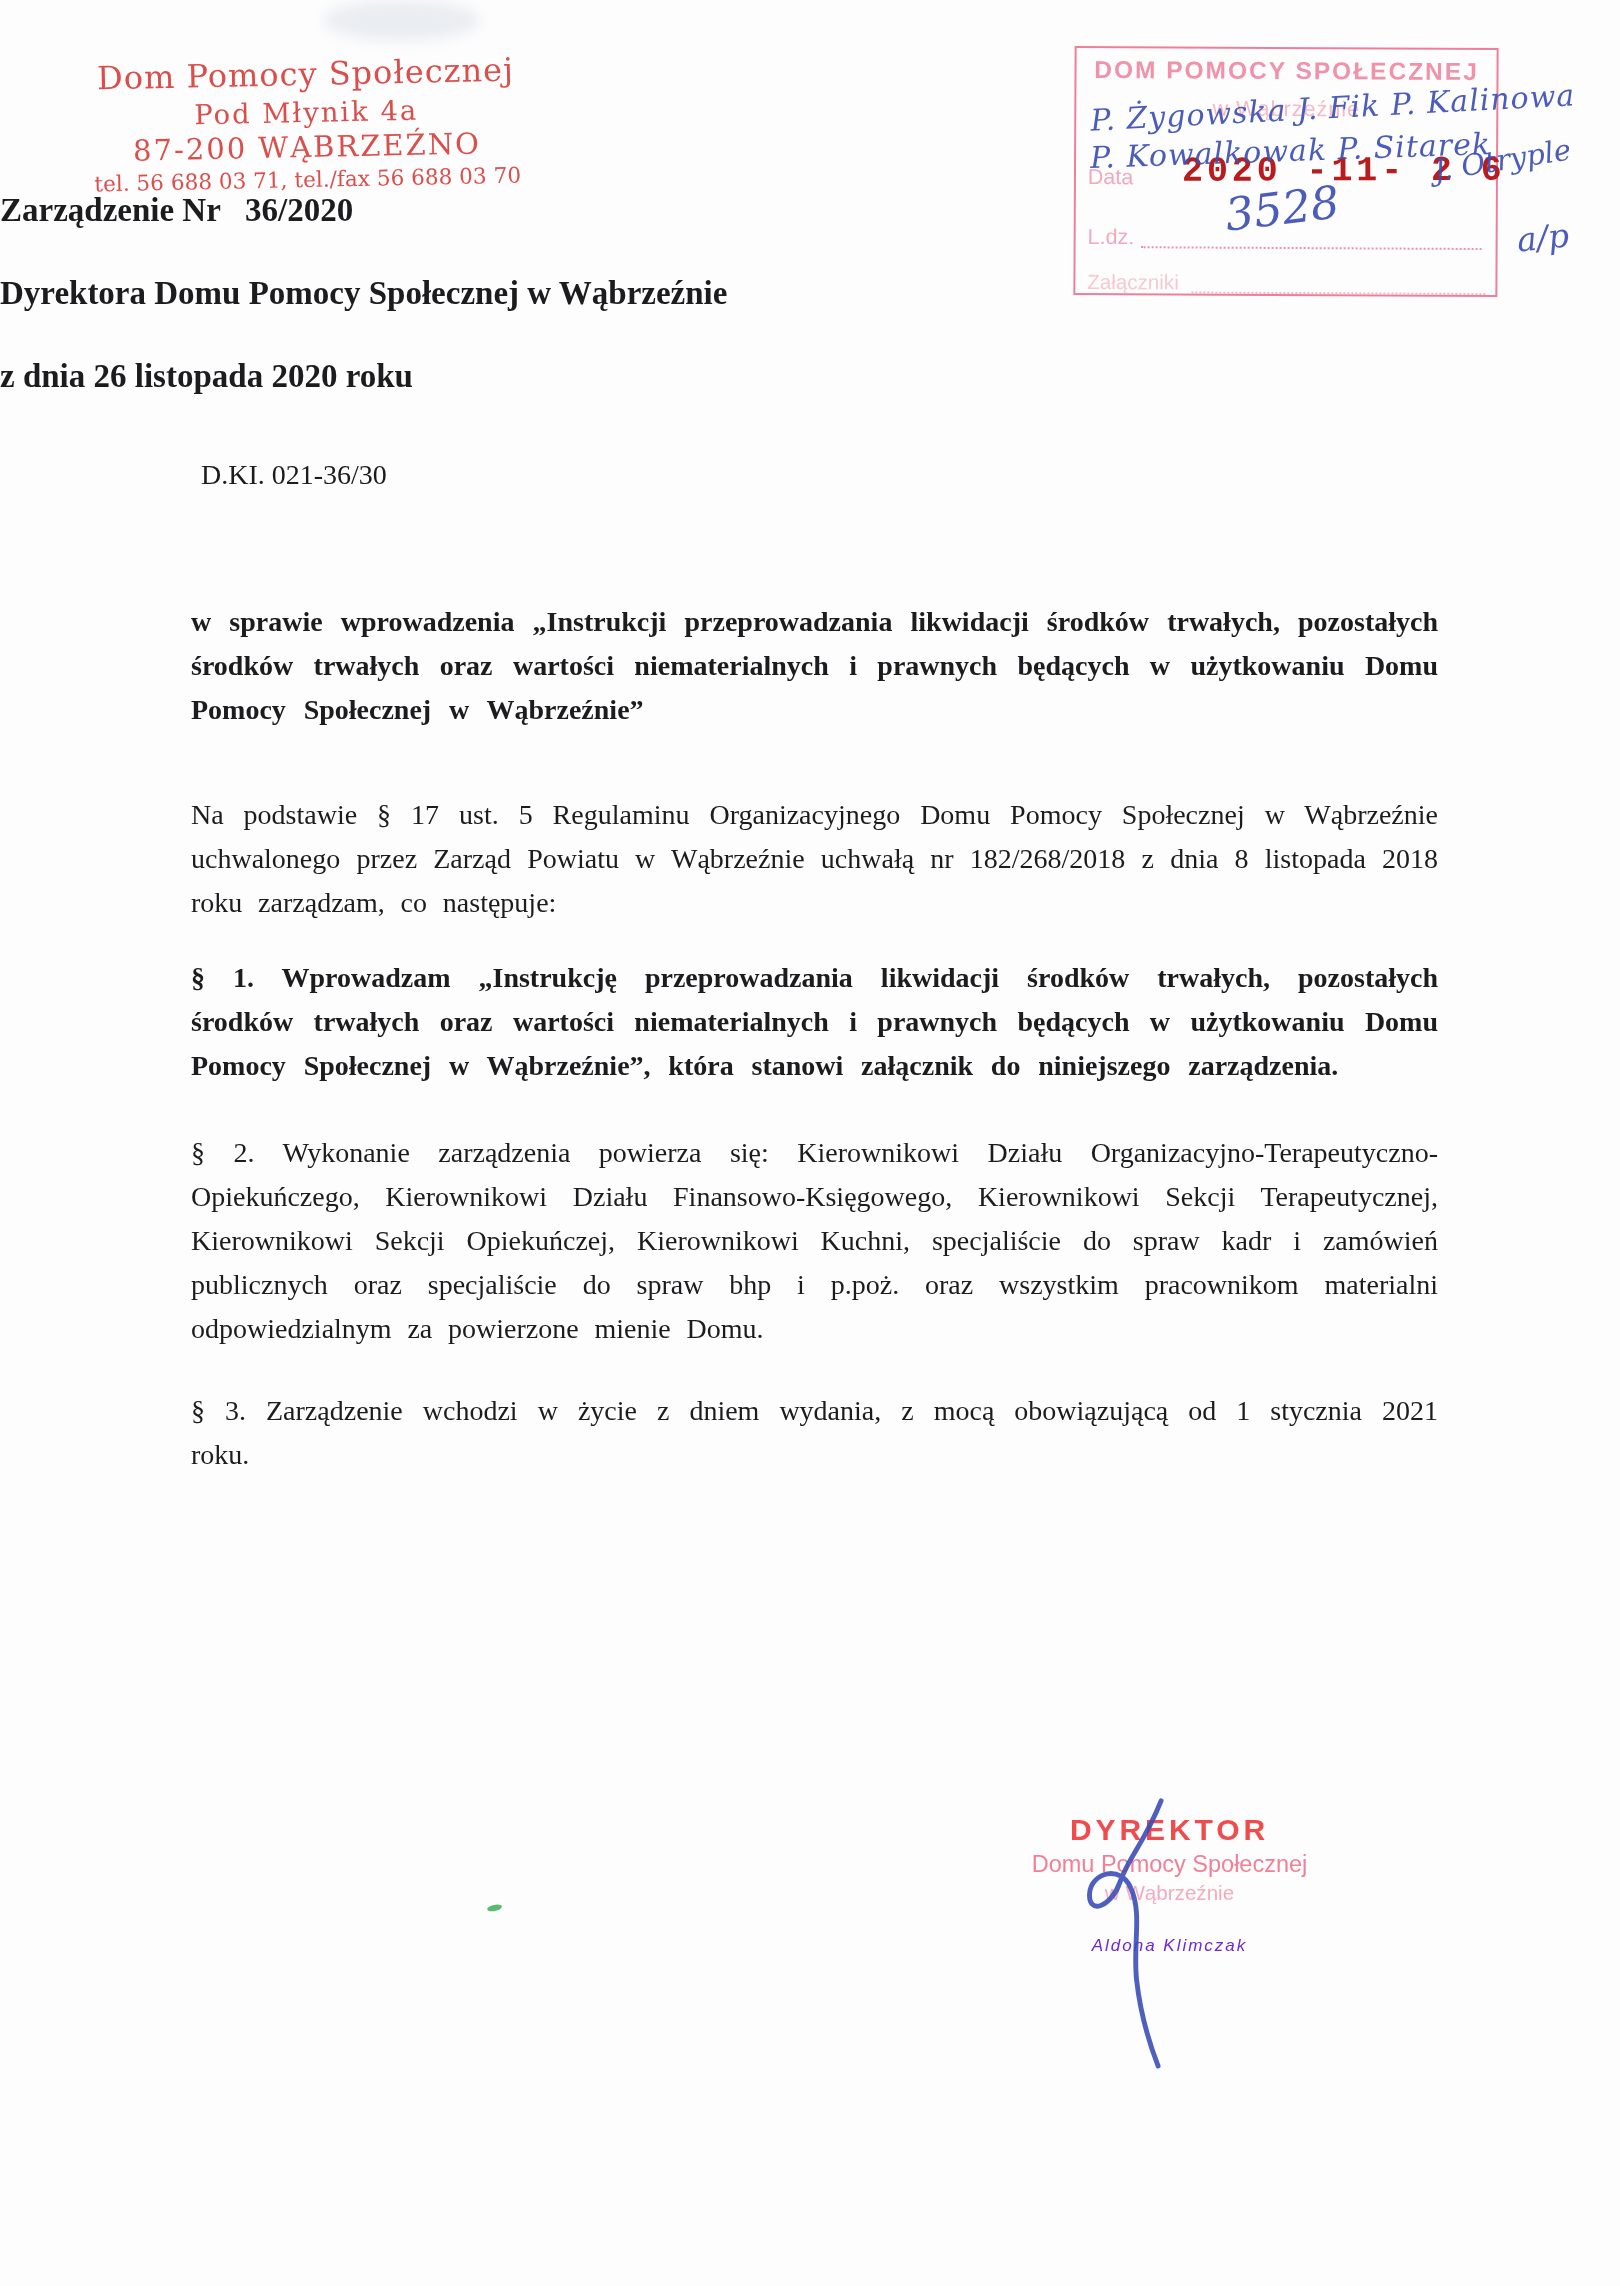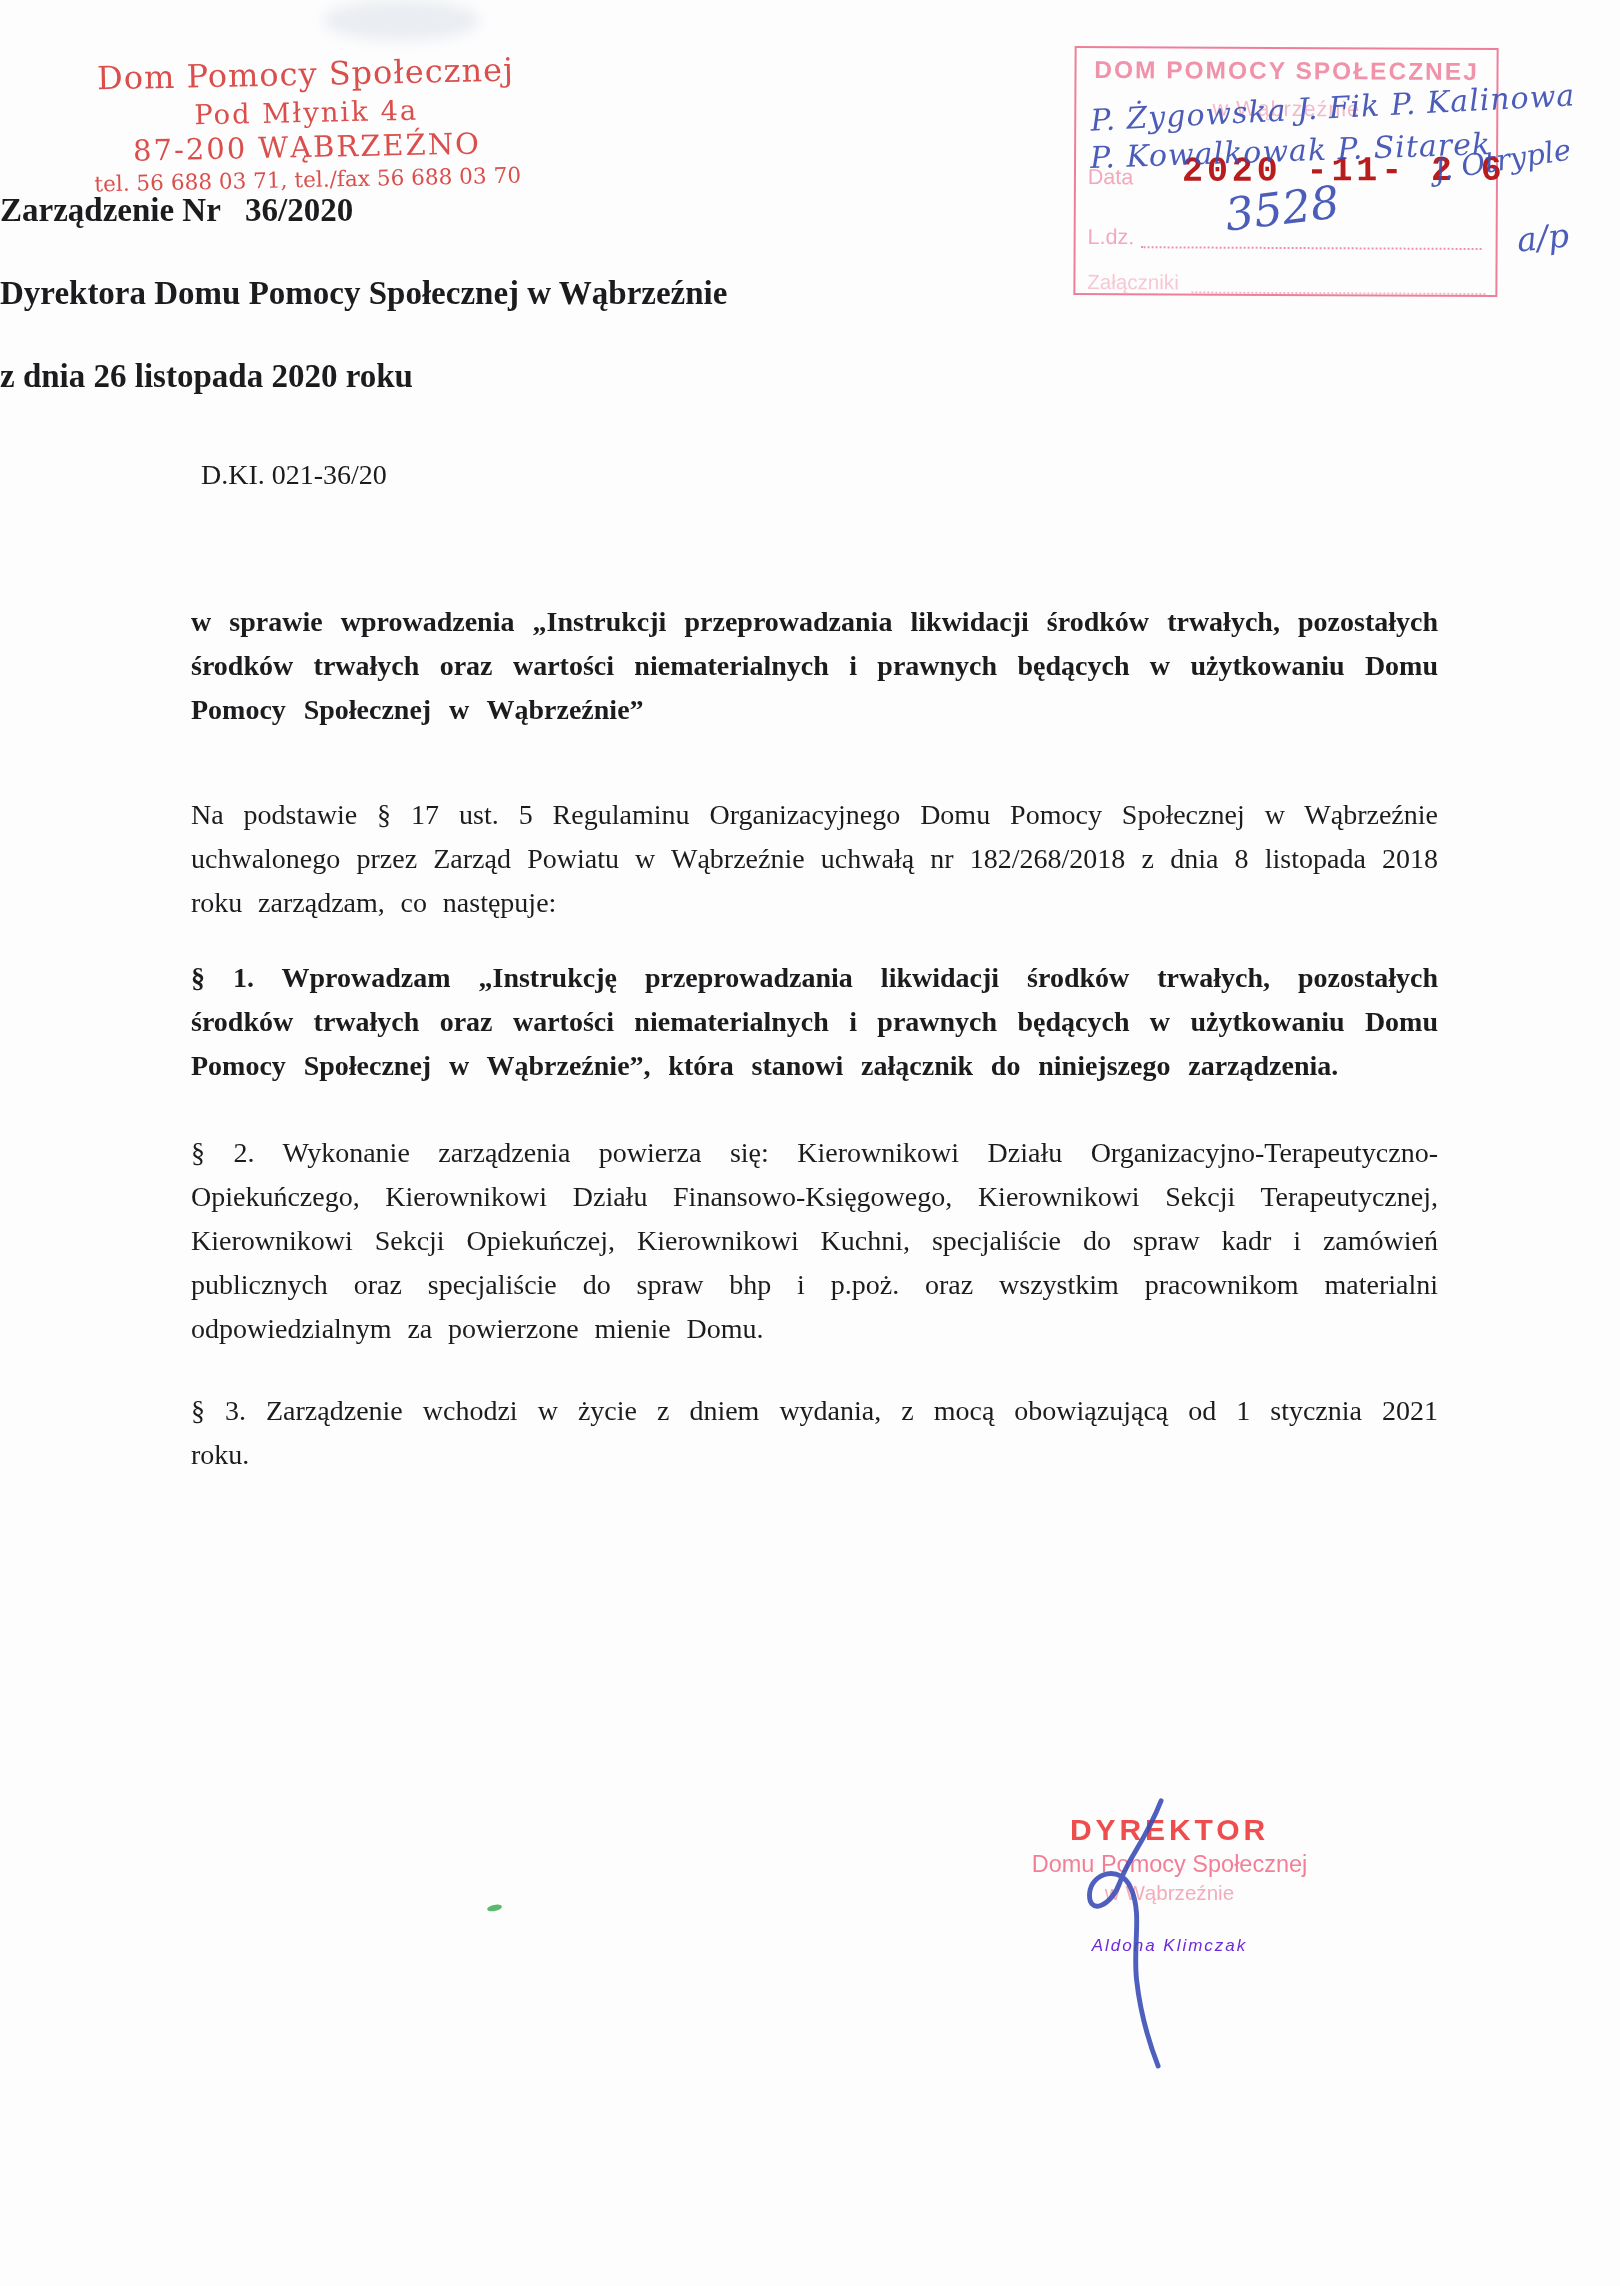--- a/index.html
+++ b/index.html
@@ -136,21 +136,21 @@
   <div class="hw hw-number">3528</div>
   <div class="hw hw-right1">J. Otryple</div>
   <div class="hw hw-right2">a/p</div>
 
   <div class="title-block">
     <div class="title-line">Zarządzenie Nr   36/2020</div>
     <div class="title-line">Dyrektora Domu Pomocy Społecznej w Wąbrzeźnie</div>
     <div class="title-line">z dnia 26 listopada 2020 roku</div>
   </div>
 
-  <div class="reference">D.KI. 021-36/20</div>
+  <div class="reference">D.KI. 021-36/30</div>
 
   <div class="body-col">
     <p class="para bold mb-subject">w sprawie wprowadzenia „Instrukcji przeprowadzania likwidacji środków trwałych, pozostałych środków trwałych oraz wartości niematerialnych i prawnych będących w użytkowaniu Domu Pomocy Społecznej w Wąbrzeźnie”</p>
     <p class="para mb-legal">Na podstawie § 17 ust. 5 Regulaminu Organizacyjnego Domu Pomocy Społecznej w Wąbrzeźnie uchwalonego przez Zarząd Powiatu w Wąbrzeźnie uchwałą nr 182/268/2018 z dnia 8 listopada 2018 roku zarządzam, co następuje:</p>
     <p class="para bold mb-p1">§ 1. Wprowadzam „Instrukcję przeprowadzania likwidacji środków trwałych, pozostałych środków trwałych oraz wartości niematerialnych i prawnych będących w użytkowaniu Domu Pomocy Społecznej w Wąbrzeźnie”, która stanowi załącznik do niniejszego zarządzenia.</p>
     <p class="para mb-p2">§ 2. Wykonanie zarządzenia powierza się: Kierownikowi Działu Organizacyjno-Terapeutyczno-Opiekuńczego, Kierownikowi Działu Finansowo-Księgowego, Kierownikowi Sekcji Terapeutycznej, Kierownikowi Sekcji Opiekuńczej, Kierownikowi Kuchni, specjaliście do spraw kadr i zamówień publicznych oraz specjaliście do spraw bhp i p.poż. oraz wszystkim pracownikom materialni odpowiedzialnym za powierzone mienie Domu.</p>
     <p class="para">§ 3. Zarządzenie wchodzi w życie z dniem wydania, z mocą obowiązującą od 1 stycznia 2021 roku.</p>
   </div>
 
   <div class="signature-block">

